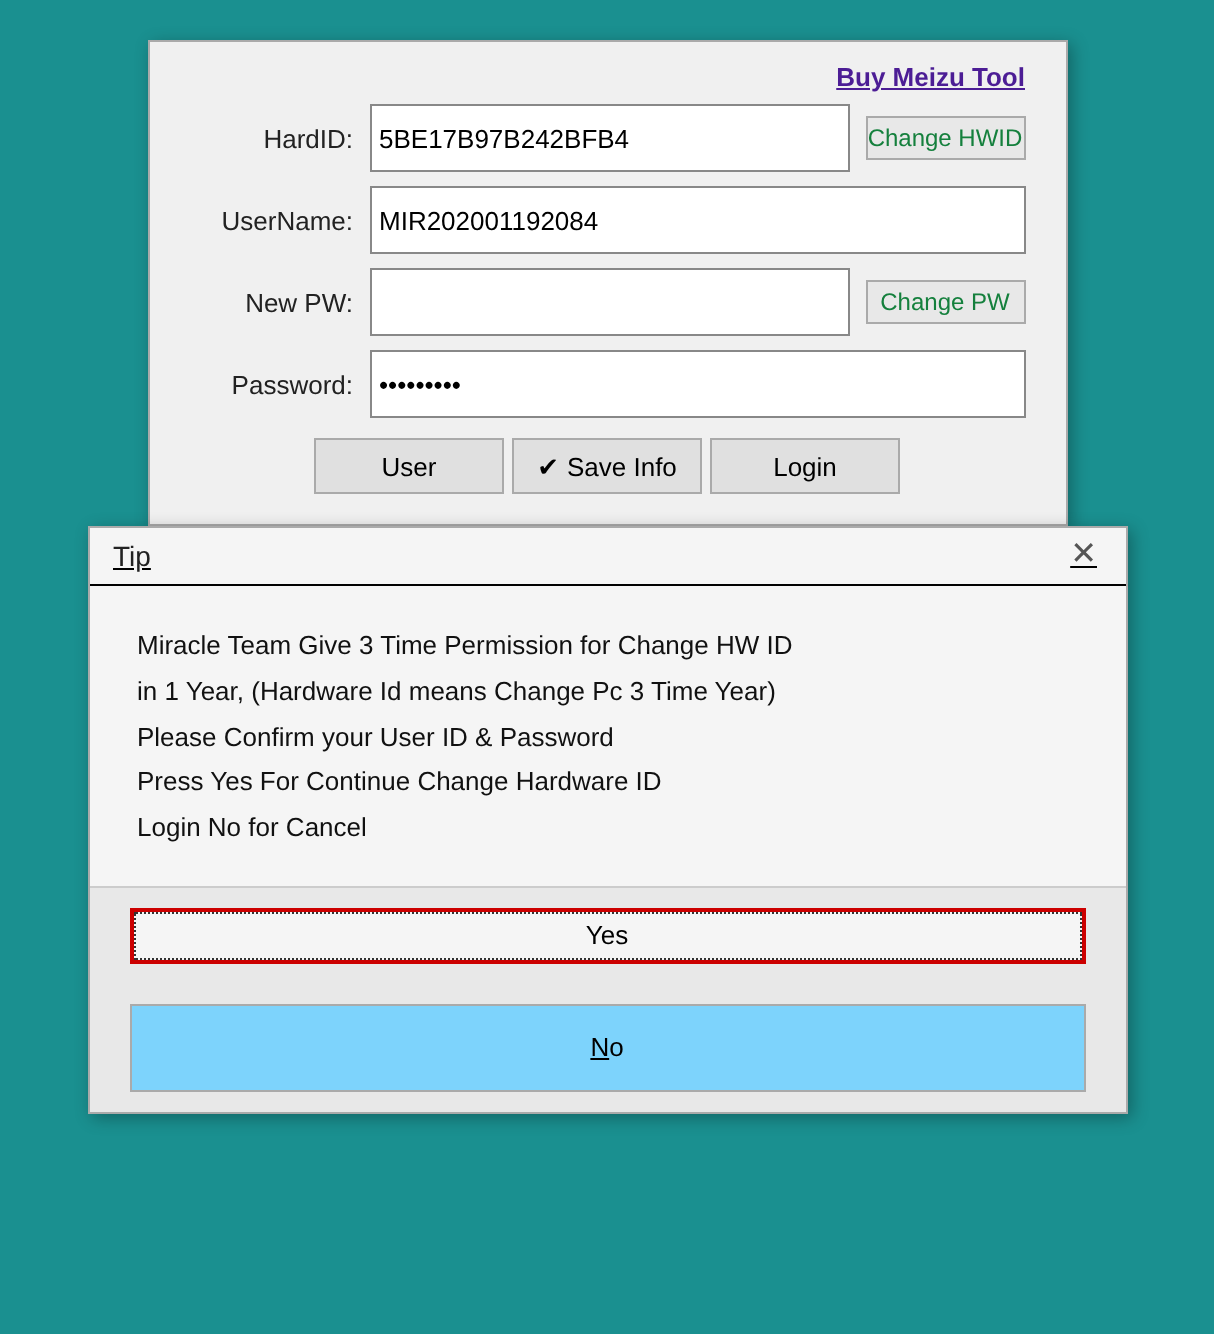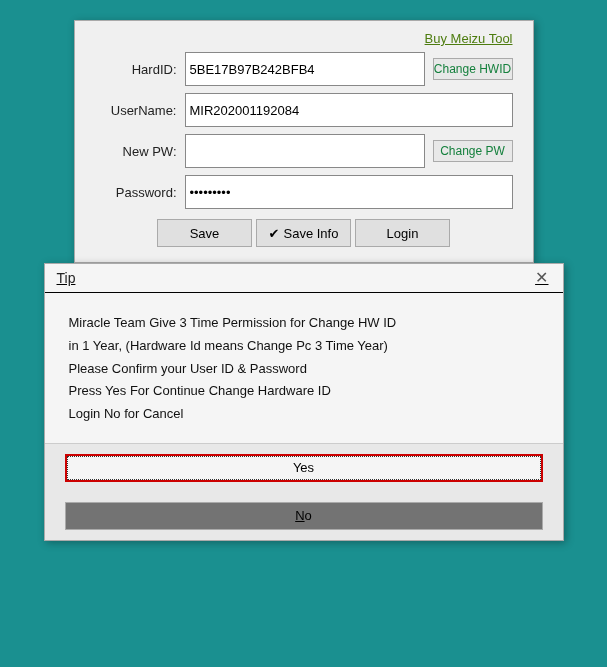--- a/index.html
+++ b/index.html
@@ -22,22 +22,22 @@
       background: #f0f0f0;
       border: 1px solid #aaa;
       width: 460px;
       padding: 10px 20px 15px 20px;
       box-shadow: 2px 2px 8px rgba(0,0,0,0.3);
       position: relative;
     }
 
     .buy-link {
       text-align: right;
-      color: #4d7c0f;
-      font-weight: normal;
+      color: #4c1d95;
+      font-weight: bold;
       font-size: 13px;
       text-decoration: underline;
       cursor: pointer;
       margin-bottom: 6px;
     }
 
     .form-row {
       display: flex;
       align-items: center;
       margin-bottom: 7px;
@@ -166,23 +166,23 @@
       border: 2px solid #cc0000;
       background: #f5f5f5;
       font-size: 13px;
       cursor: pointer;
       outline: 1px dotted #333;
       outline-offset: -3px;
     }
 
     .no-btn {
       min-width: 80px;
-      height: 28px;
-      border: 1px solid #aaa;
-      background: #737373;
+      height: 44px;
+      border: 1px solid #aaa;
+      background: #7dd3fc;
       font-size: 13px;
       cursor: pointer;
     }
 
     
     .new-pw-row .form-input {
       background: white;
     }
   </style>
 </head>
@@ -207,21 +207,21 @@
     <input class="form-input" type="text" style="">
     <button class="form-btn" disabled="">Change PW</button>
   </div>
 
   <div class="form-row">
     <label class="form-label">Password:</label>
     <input class="form-input" type="password" value="xxxxxxxxx" style="">
   </div>
 
   <div class="bottom-buttons">
-    <button class="bottom-btn">Save</button>
+    <button class="bottom-btn">User</button>
     <button class="bottom-btn">
       <span>✔</span>
       <span>Save Info</span>
     </button>
     <button class="bottom-btn">Login</button>
   </div>
 </div>
 
 <div class="tip-dialog">
   <div class="tip-titlebar">

